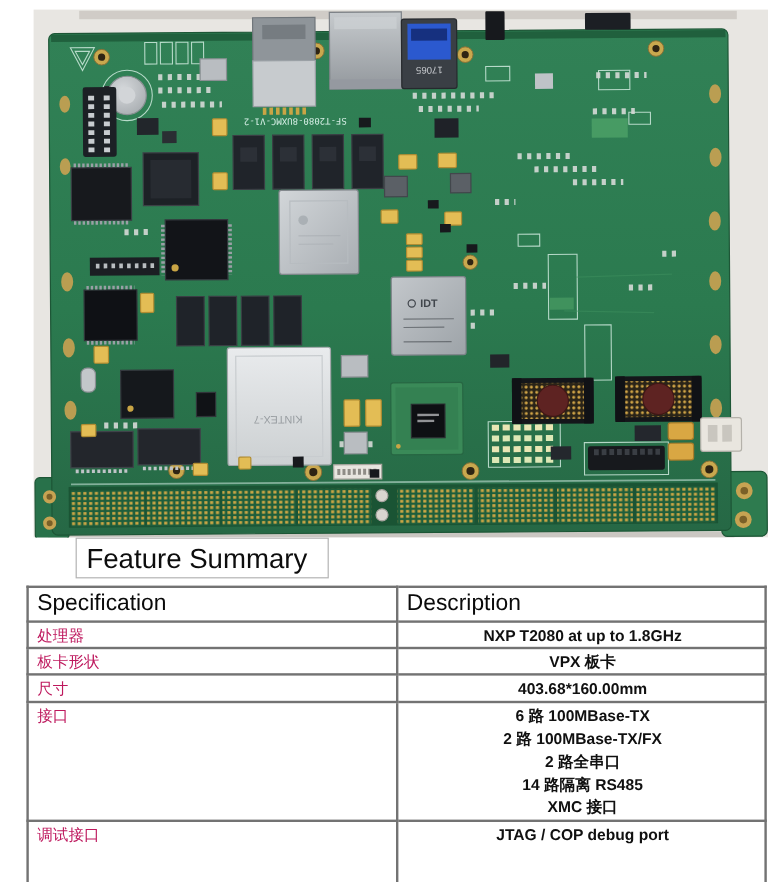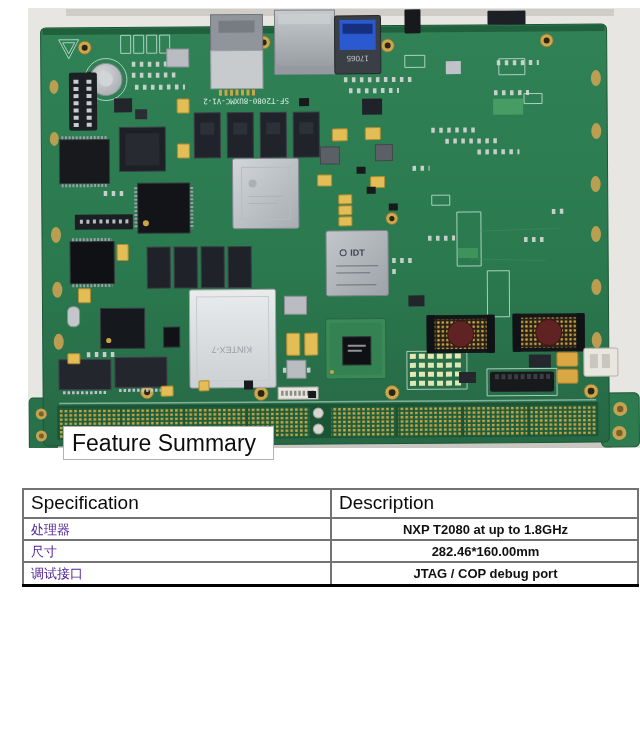--- a/index.html
+++ b/index.html
@@ -1,36 +1,36 @@
 <!DOCTYPE html>
 <html><head>
 <meta charset="utf-8">
 <style>
   html,body{margin:0;padding:0;background:#fff;}
   body{font-family:"Liberation Sans", sans-serif; color:#111;}
   .page{position:relative;width:640px;height:735px;background:#fff;overflow:hidden;}
   .photo{position:absolute;left:0;top:0;}
   .feature-heading{
-    position:absolute;left:63px;top:426px;width:201px;height:32px;
+    position:absolute;left:63px;top:448px;width:201px;height:32px;
     background:#fff;border:1px solid #b3b3b3;
     font-size:23px;line-height:32px;padding-left:8px;color:#0d0d0d;
     z-index:5;white-space:nowrap;
   }
   table.spec-table{
     position:absolute;left:22px;top:488px;width:615px;
     border-collapse:collapse;table-layout:fixed;
     border:2px solid #000;border-bottom-width:3px;
   }
   .spec-table th,.spec-table td{border:2px solid #737373;vertical-align:top;overflow:hidden;}
   .spec-table th{
     font-size:19px;font-weight:400;text-align:left;color:#0a0a0a;
     padding:2px 6px 3px 7px;vertical-align:middle;
   }
   .spec-table thead tr{height:29px;}
-  .spec-table td.spec{font-size:13px;padding:2px 6px 0 7px;line-height:18px;color:#4c1d95;}
+  .spec-table td.spec{font-size:13px;padding:2px 6px 0 7px;line-height:18px;color:#be185d;}
   .spec-table td.desc{
     font-size:13px;font-weight:700;color:#101010;
     white-space:pre-line;line-height:19.2px;padding:1px 6px 0 8px;text-align:center;
   }
   .spec-table tbody tr:nth-child(1){height:21px;}
   .spec-table tbody tr:nth-child(2){height:22px;}
   .spec-table tbody tr:nth-child(3){height:22px;}
   .spec-table tbody tr:nth-child(4){height:21px;}
   .spec-table tbody tr:nth-child(5){height:97px;}
   .spec-table tbody tr:nth-child(6){height:25px;}
@@ -410,22 +410,34 @@
         <th>Specification</th>
         <th>Description</th>
       </tr>
     </thead>
     <tbody>
       <tr>
         <td class="spec">处理器</td>
         <td class="desc">NXP T2080 at up to 1.8GHz</td>
       </tr>
       <tr>
+        <td class="spec">板卡形状</td>
+        <td class="desc">VPX 板卡</td>
+      </tr>
+      <tr>
         <td class="spec">尺寸</td>
-        <td class="desc">282.46*160.00mm</td>
+        <td class="desc">403.68*160.00mm</td>
+      </tr>
+      <tr>
+        <td class="spec">接口</td>
+        <td class="desc">6 路 100MBase-TX
+2 路 100MBase-TX/FX
+2 路全串口
+14 路隔离 RS485
+XMC 接口</td>
       </tr>
       <tr>
         <td class="spec">调试接口</td>
         <td class="desc">JTAG / COP debug port</td>
       </tr>
     </tbody>
   </table>
 </div>
 
 </body></html>

